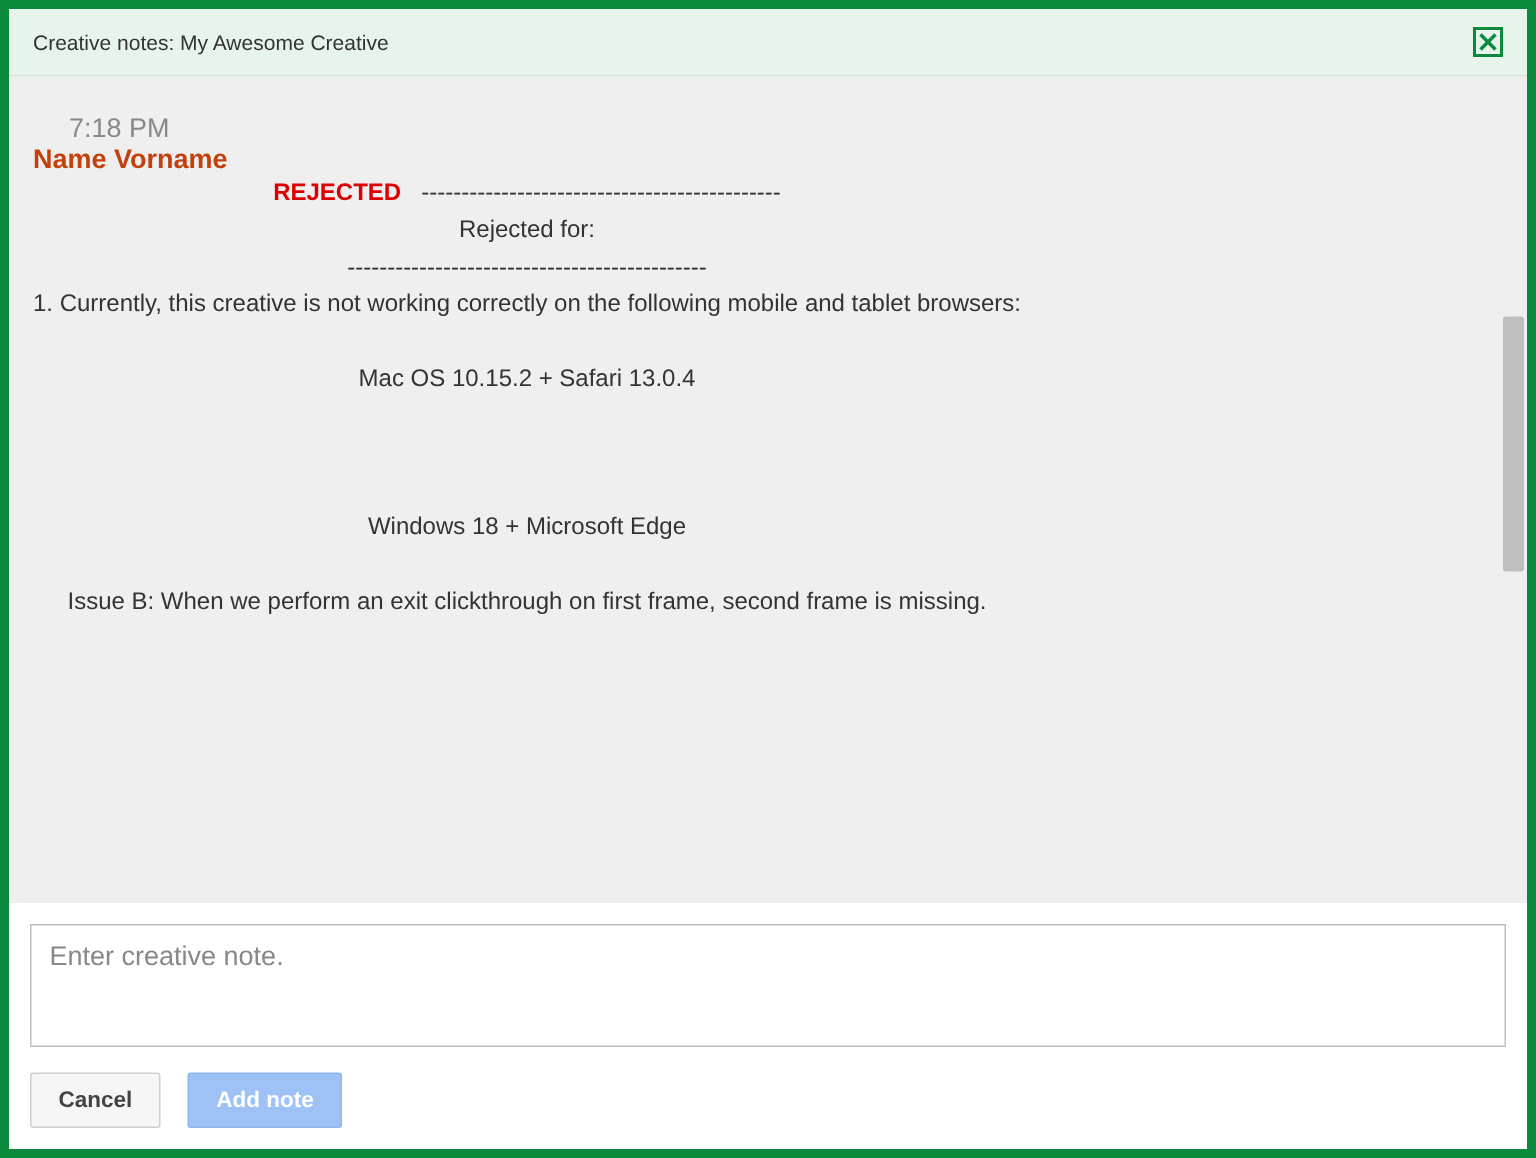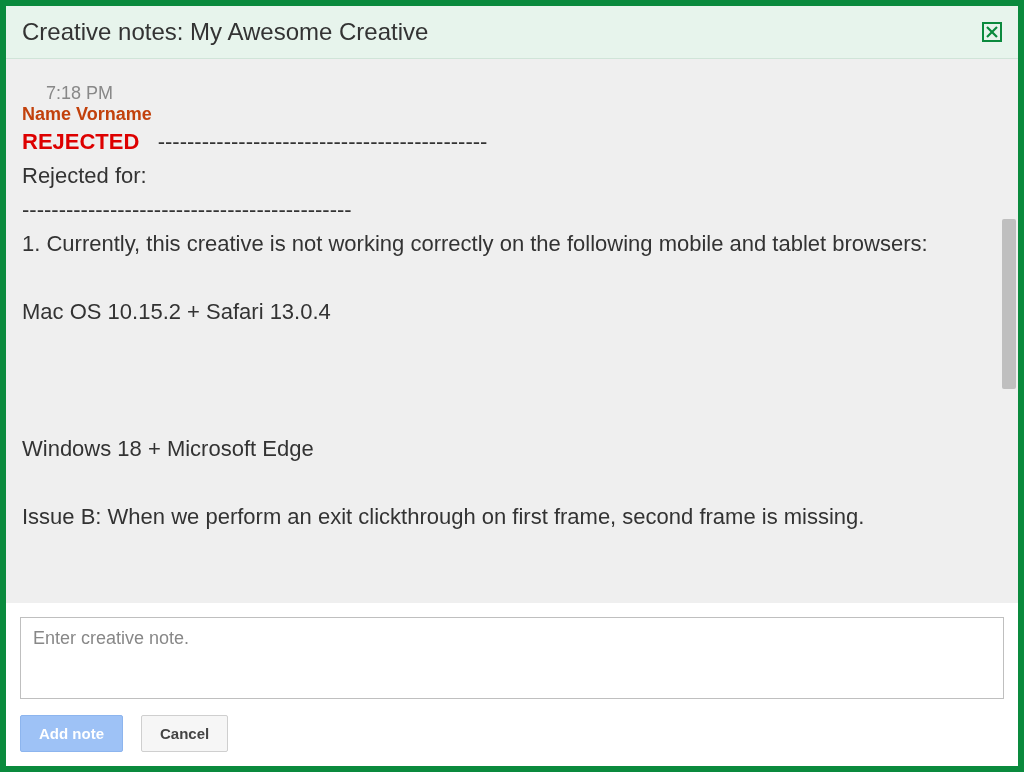--- a/index.html
+++ b/index.html
@@ -25,21 +25,21 @@
     }
     .dialog-header {
       background: #e7f4ec;
       padding: 12px 16px;
       display: flex;
       justify-content: space-between;
       align-items: center;
       border-bottom: 1px solid #d0e4d8;
     }
     .dialog-title {
-      font-size: 24px;
+      font-size: 14px;
       color: #333333;
       font-weight: normal;
     }
     .close-btn {
       width: 20px;
       height: 20px;
       border: 2px solid #0a8a3d;
       background: transparent;
       cursor: pointer;
       display: flex;
@@ -71,24 +71,25 @@
       font-size: 18px;
     }
     .author-col {
       width: 160px;
       font-weight: bold;
       font-size: 18px;
       color: #c2410c;
     }
     .body-col {
       flex: 1;
-      font-size: 22px;
+      font-size: 16px;
       color: #333333;
       line-height: 1.55;
       padding-right: 12px;
+      text-align: center;
     }
     .status-rejected {
       color: #dd0000;
       font-weight: bold;
     }
     .dashline {
       letter-spacing: 0;
     }
     .scrollbar-fake {
       position: absolute;
@@ -175,18 +176,18 @@
         <br>
         <span>Issue B: When we perform an exit clickthrough on first frame, second frame is missing.</span>
       </div>
     </div>
     <div class="scrollbar-fake"></div>
   </div>
 
   <div class="input-area">
     <textarea class="note-textarea" placeholder="Enter creative note." style=""></textarea>
     <div class="button-row">
+      <button class="btn btn-secondary">Cancel</button>
       <button class="btn btn-primary">Add note</button>
-      <button class="btn btn-secondary">Cancel</button>
     </div>
   </div>
 
 </div>
 
 </body></html>

